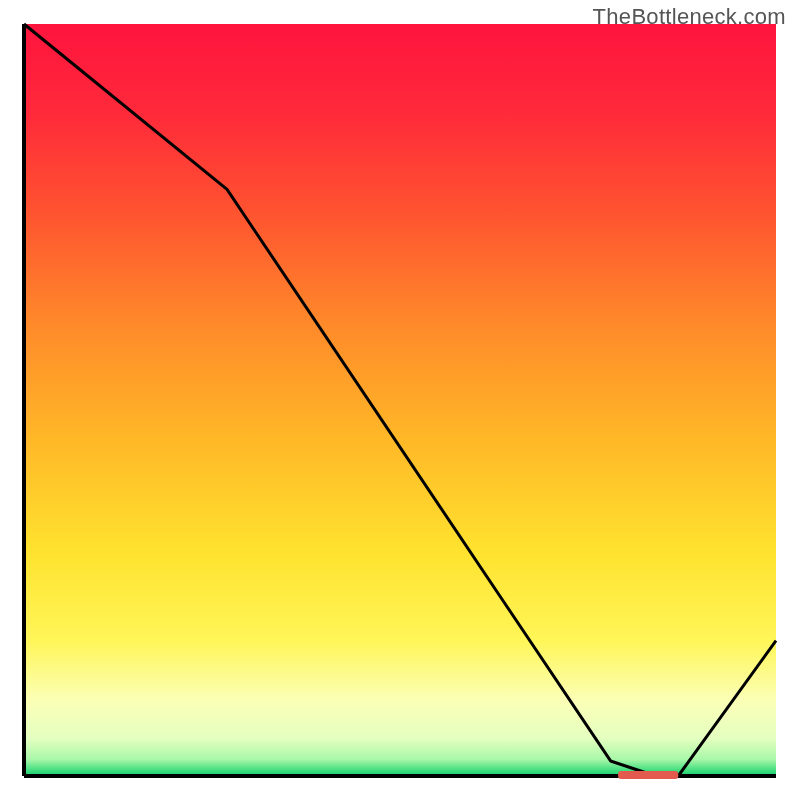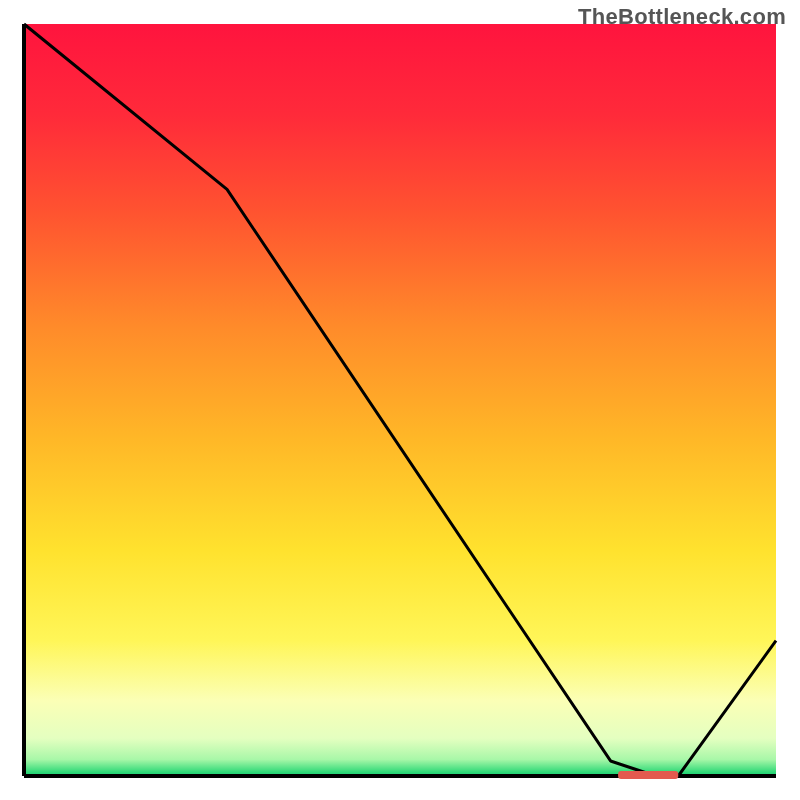--- a/index.html
+++ b/index.html
@@ -13,21 +13,21 @@
   .chart-container {
     position: relative;
     width: 800px;
     height: 800px;
   }
   .attribution {
     position: absolute;
     top: 4px;
     right: 14px;
     font-size: 22px;
-    font-weight: 700;
+    font-weight: 400;
     color: #555;
     letter-spacing: 0.3px;
     z-index: 5;
   }
   svg.plot {
     position: absolute;
     top: 0;
     left: 0;
   }
 </style>

